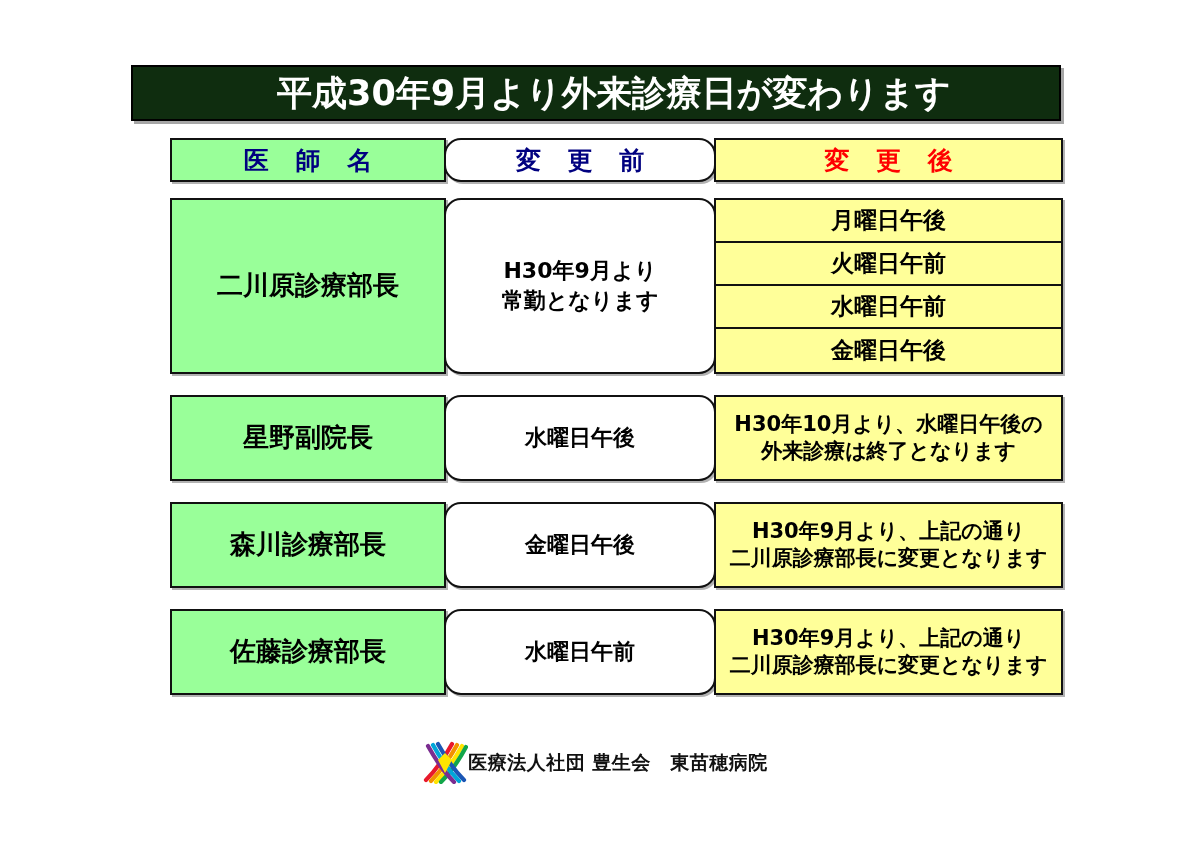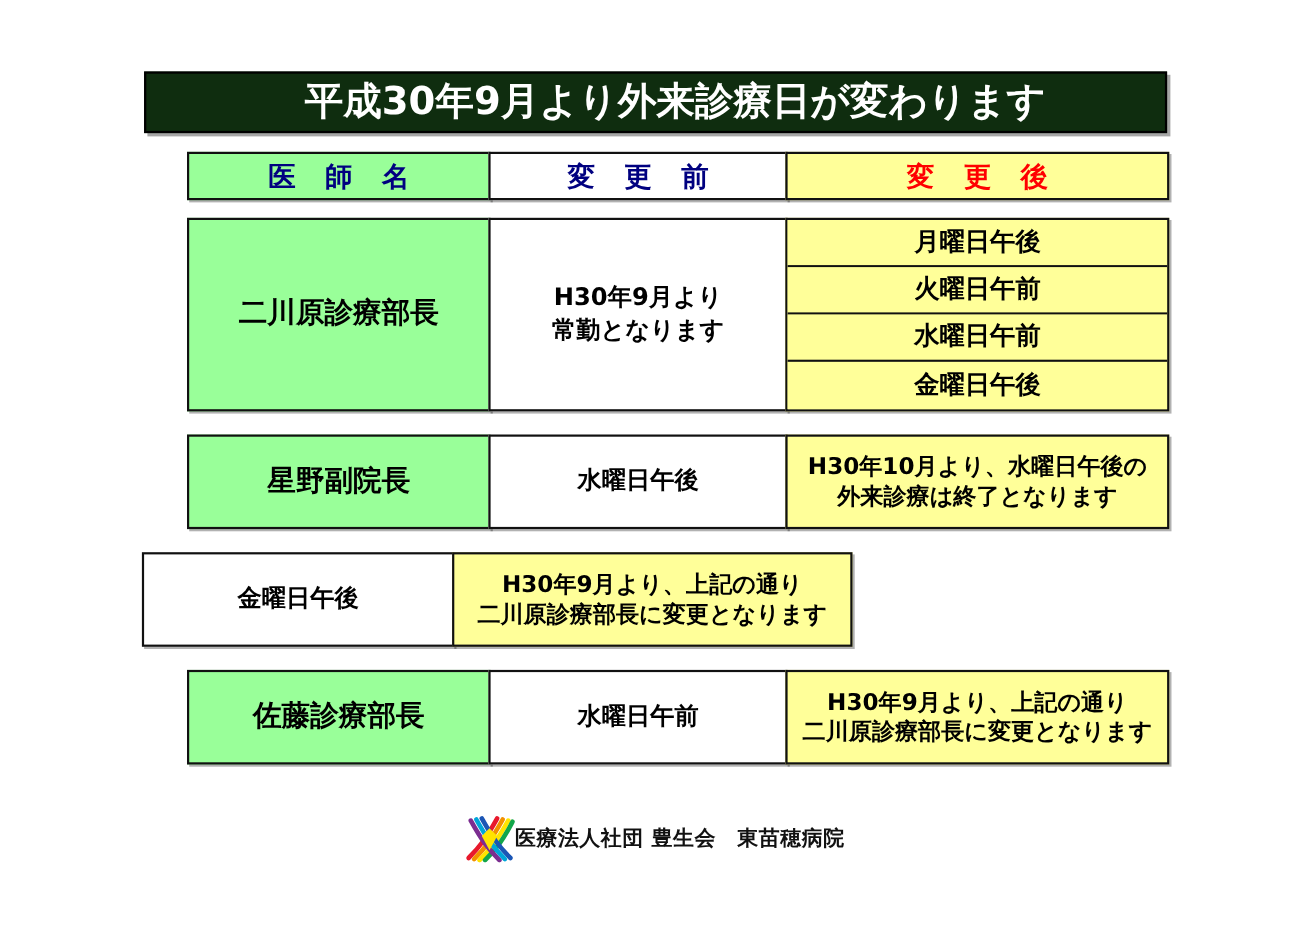--- a/index.html
+++ b/index.html
@@ -67,21 +67,21 @@
     border: 2px solid #111111;
     display: flex;
     align-items: center;
     justify-content: center;
     text-align: center;
     color: #000000;
     box-shadow: 2px 2px 0 rgba(0,0,0,0.30);
   }
 
   .c-name   { width: 288px; background: #99ff99; margin-left: 39px; }
-  .c-before { width: 284px; background: #ffffff; margin-left: -2px; }
+  .c-before { width: 284px; background: #ffffff; margin-left: -2px; border-radius: 17px; }
   .c-after  { width: 364px; background: #ffff99; margin-left: -2px; }
 
   
   .header-row .cell { height: 44px; }
   .hdr-text {
     font-size: 25px;
     font-weight: bold;
     letter-spacing: 9px;
     text-indent: 9px;
     line-height: 1;
@@ -213,20 +213,23 @@
       </div>
       <div class="cell c-after">
         <span class="after-text">
           <span>H30年10月より、水曜日午後の</span><br>
           <span>外来診療は終了となります</span>
         </span>
       </div>
     </div>
 
     <div class="row r3">
+      <div class="cell c-name">
+        <span class="name-text">森川診療部長</span>
+      </div>
       <div class="cell c-before">
         <span class="before-text">金曜日午後</span>
       </div>
       <div class="cell c-after">
         <span class="after-text">
           <span>H30年9月より、上記の通り</span><br>
           <span>二川原診療部長に変更となります</span>
         </span>
       </div>
     </div>

